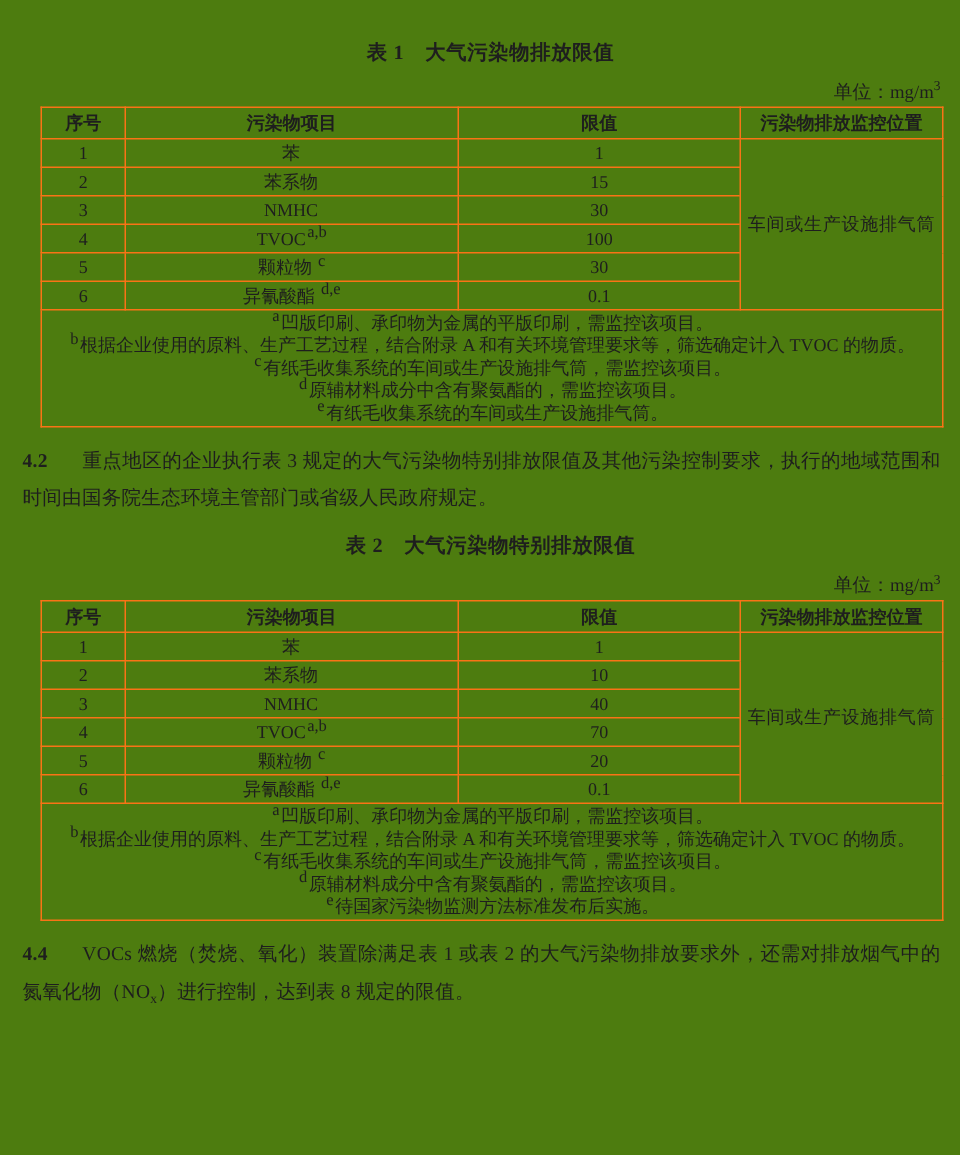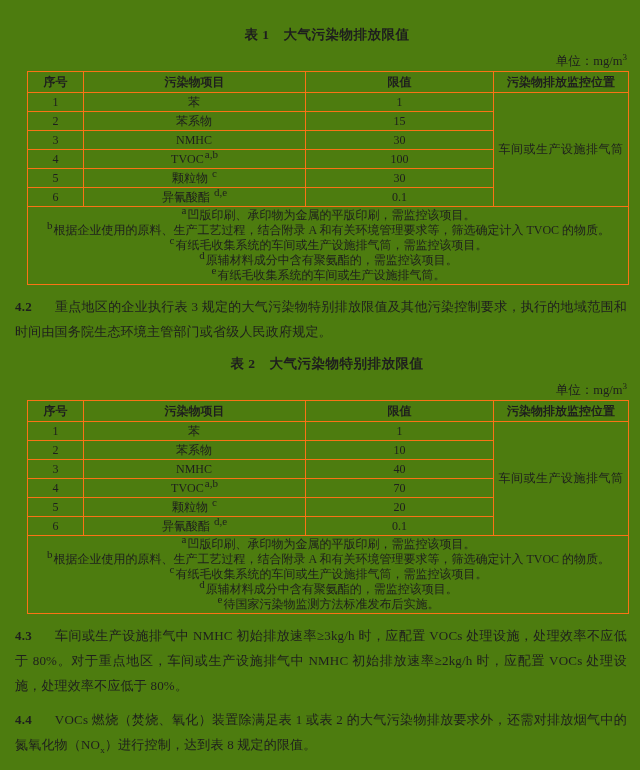--- a/index.html
+++ b/index.html
@@ -162,17 +162,16 @@
         <span class="foot-line"><sup>a</sup><span>凹版印刷、承印物为金属的平版印刷，需监控该项目。</span></span>
         <span class="foot-line"><sup>b</sup><span>根据企业使用的原料、生产工艺过程，结合附录 A 和有关环境管理要求等，筛选确定计入 TVOC 的物质。</span></span>
         <span class="foot-line"><sup>c</sup><span>有纸毛收集系统的车间或生产设施排气筒，需监控该项目。</span></span>
         <span class="foot-line"><sup>d</sup><span>原辅材料成分中含有聚氨酯的，需监控该项目。</span></span>
         <span class="foot-line"><sup>e</sup><span>待国家污染物监测方法标准发布后实施。</span></span>
       </td>
     </tr>
   </tbody>
     </table>
 
-  <p class="clause"><span class="num">4.3</span><span>车间或生产设施排气中 NMHC 初始排放速率≥3kg/h 时，应配置 VOCs 处理设施，处理效率不应低于 80%。对于重点地区，车间或生产设施排气中 NMHC 初始排放速率≥2kg/h 时，应配置 VOCs 处理设施，处理效率不应低于 80%。</span></p>
 
   <p class="clause"><span class="num">4.4</span><span>VOCs 燃烧（焚烧、氧化）装置除满足表 1 或表 2 的大气污染物排放要求外，还需对排放烟气中的氮氧化物（NO</span><sub>x</sub><span>）进行控制，达到表 8 规定的限值。</span></p>
 
 </div>
 
 </body></html>

